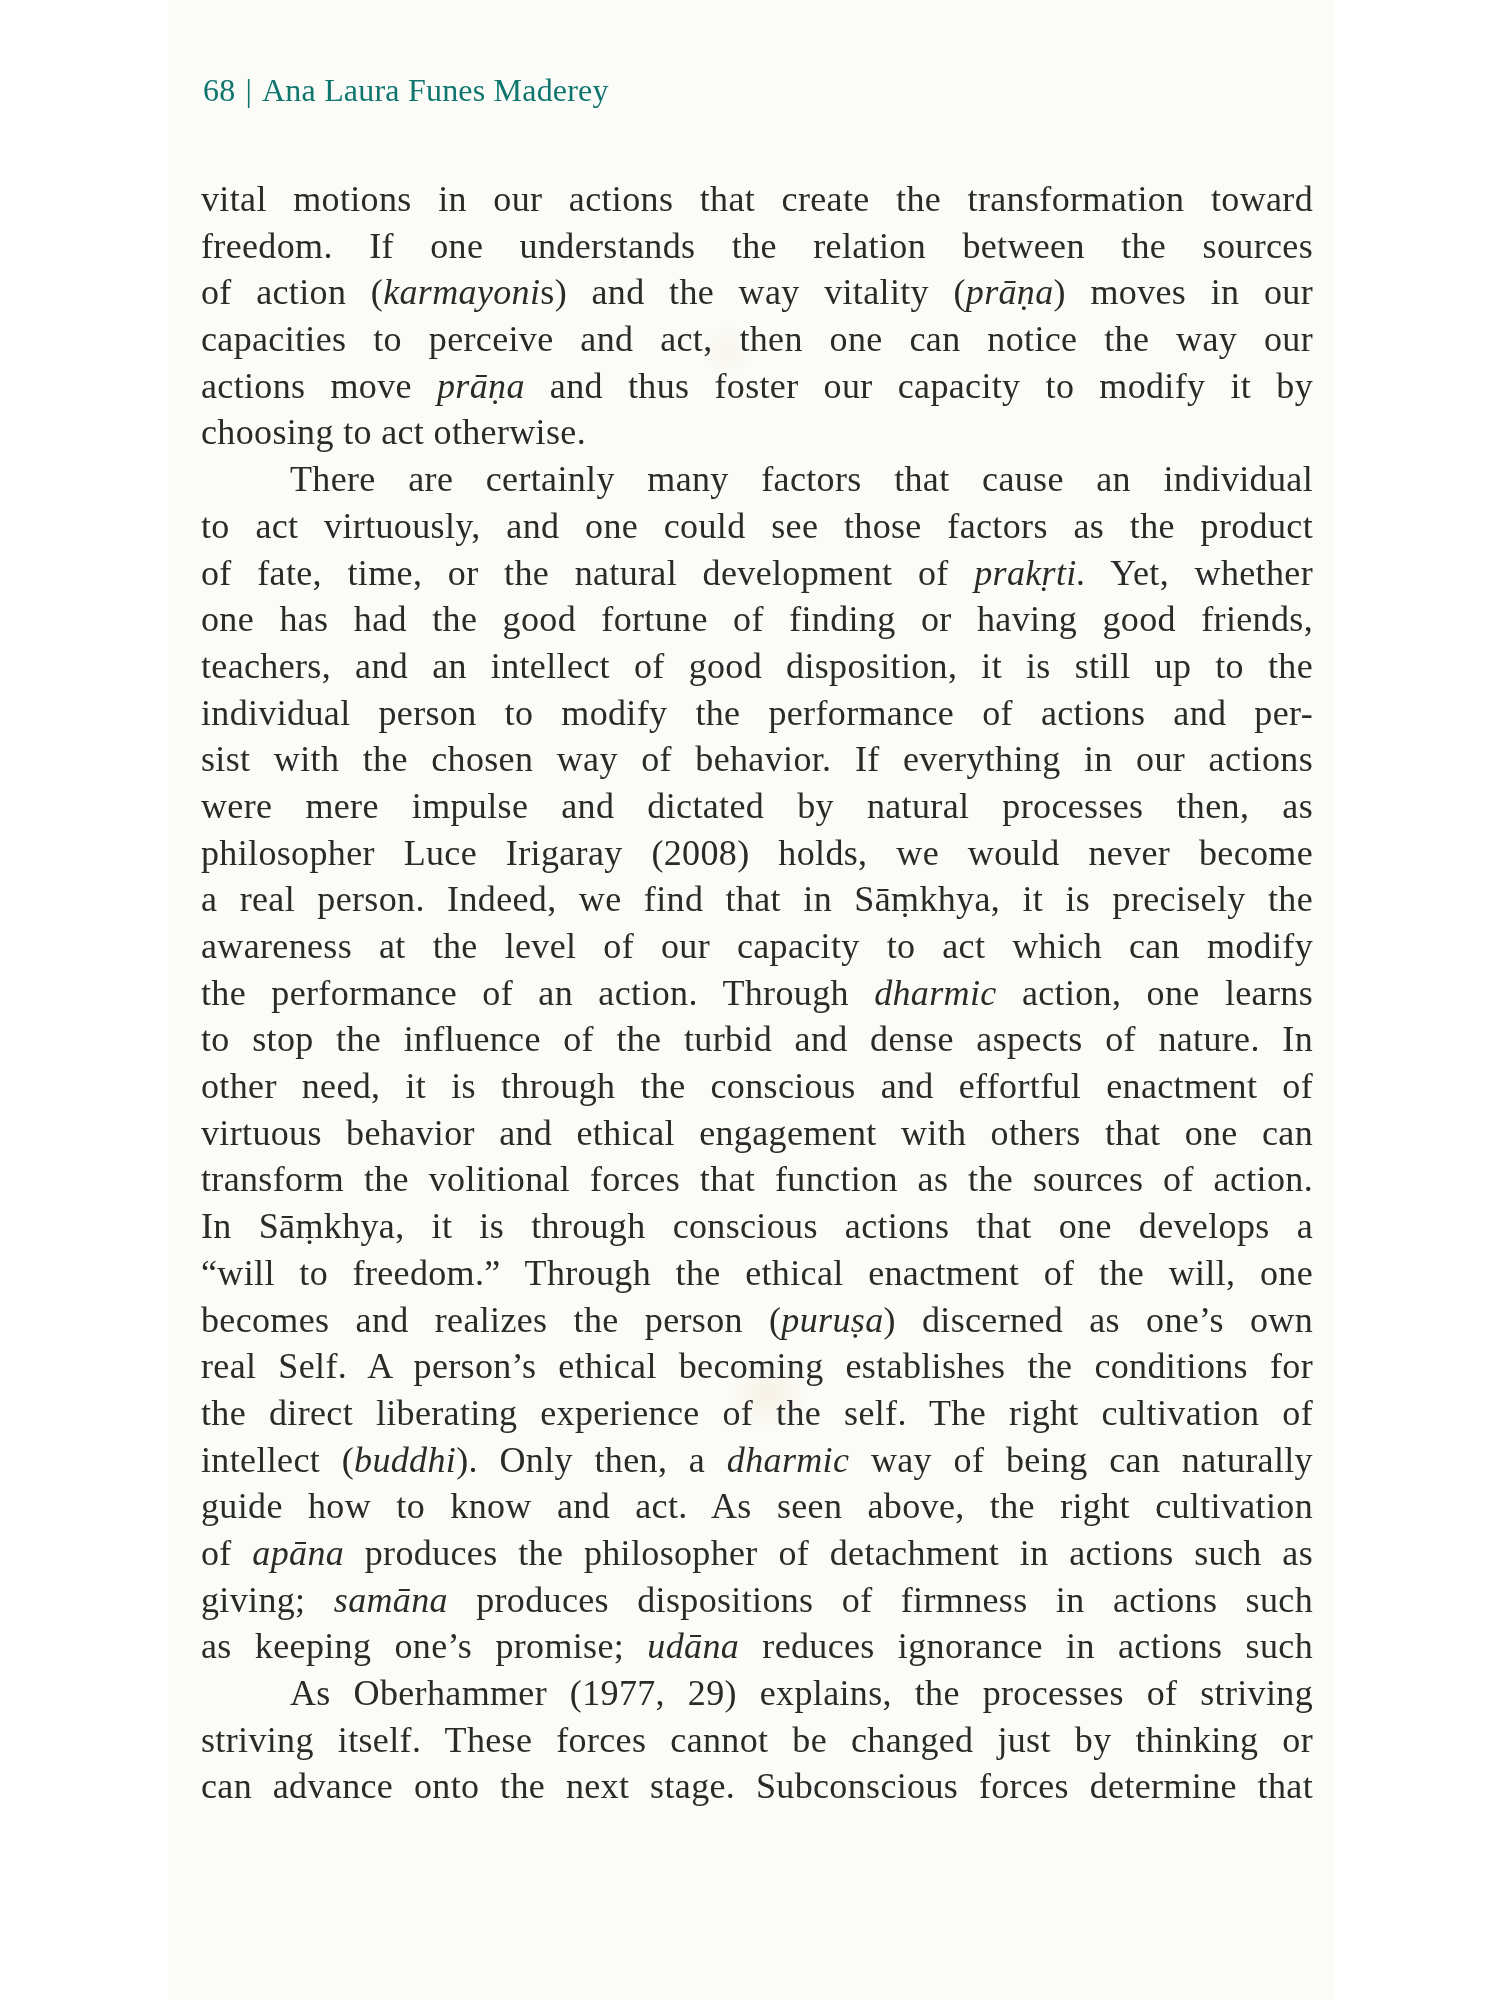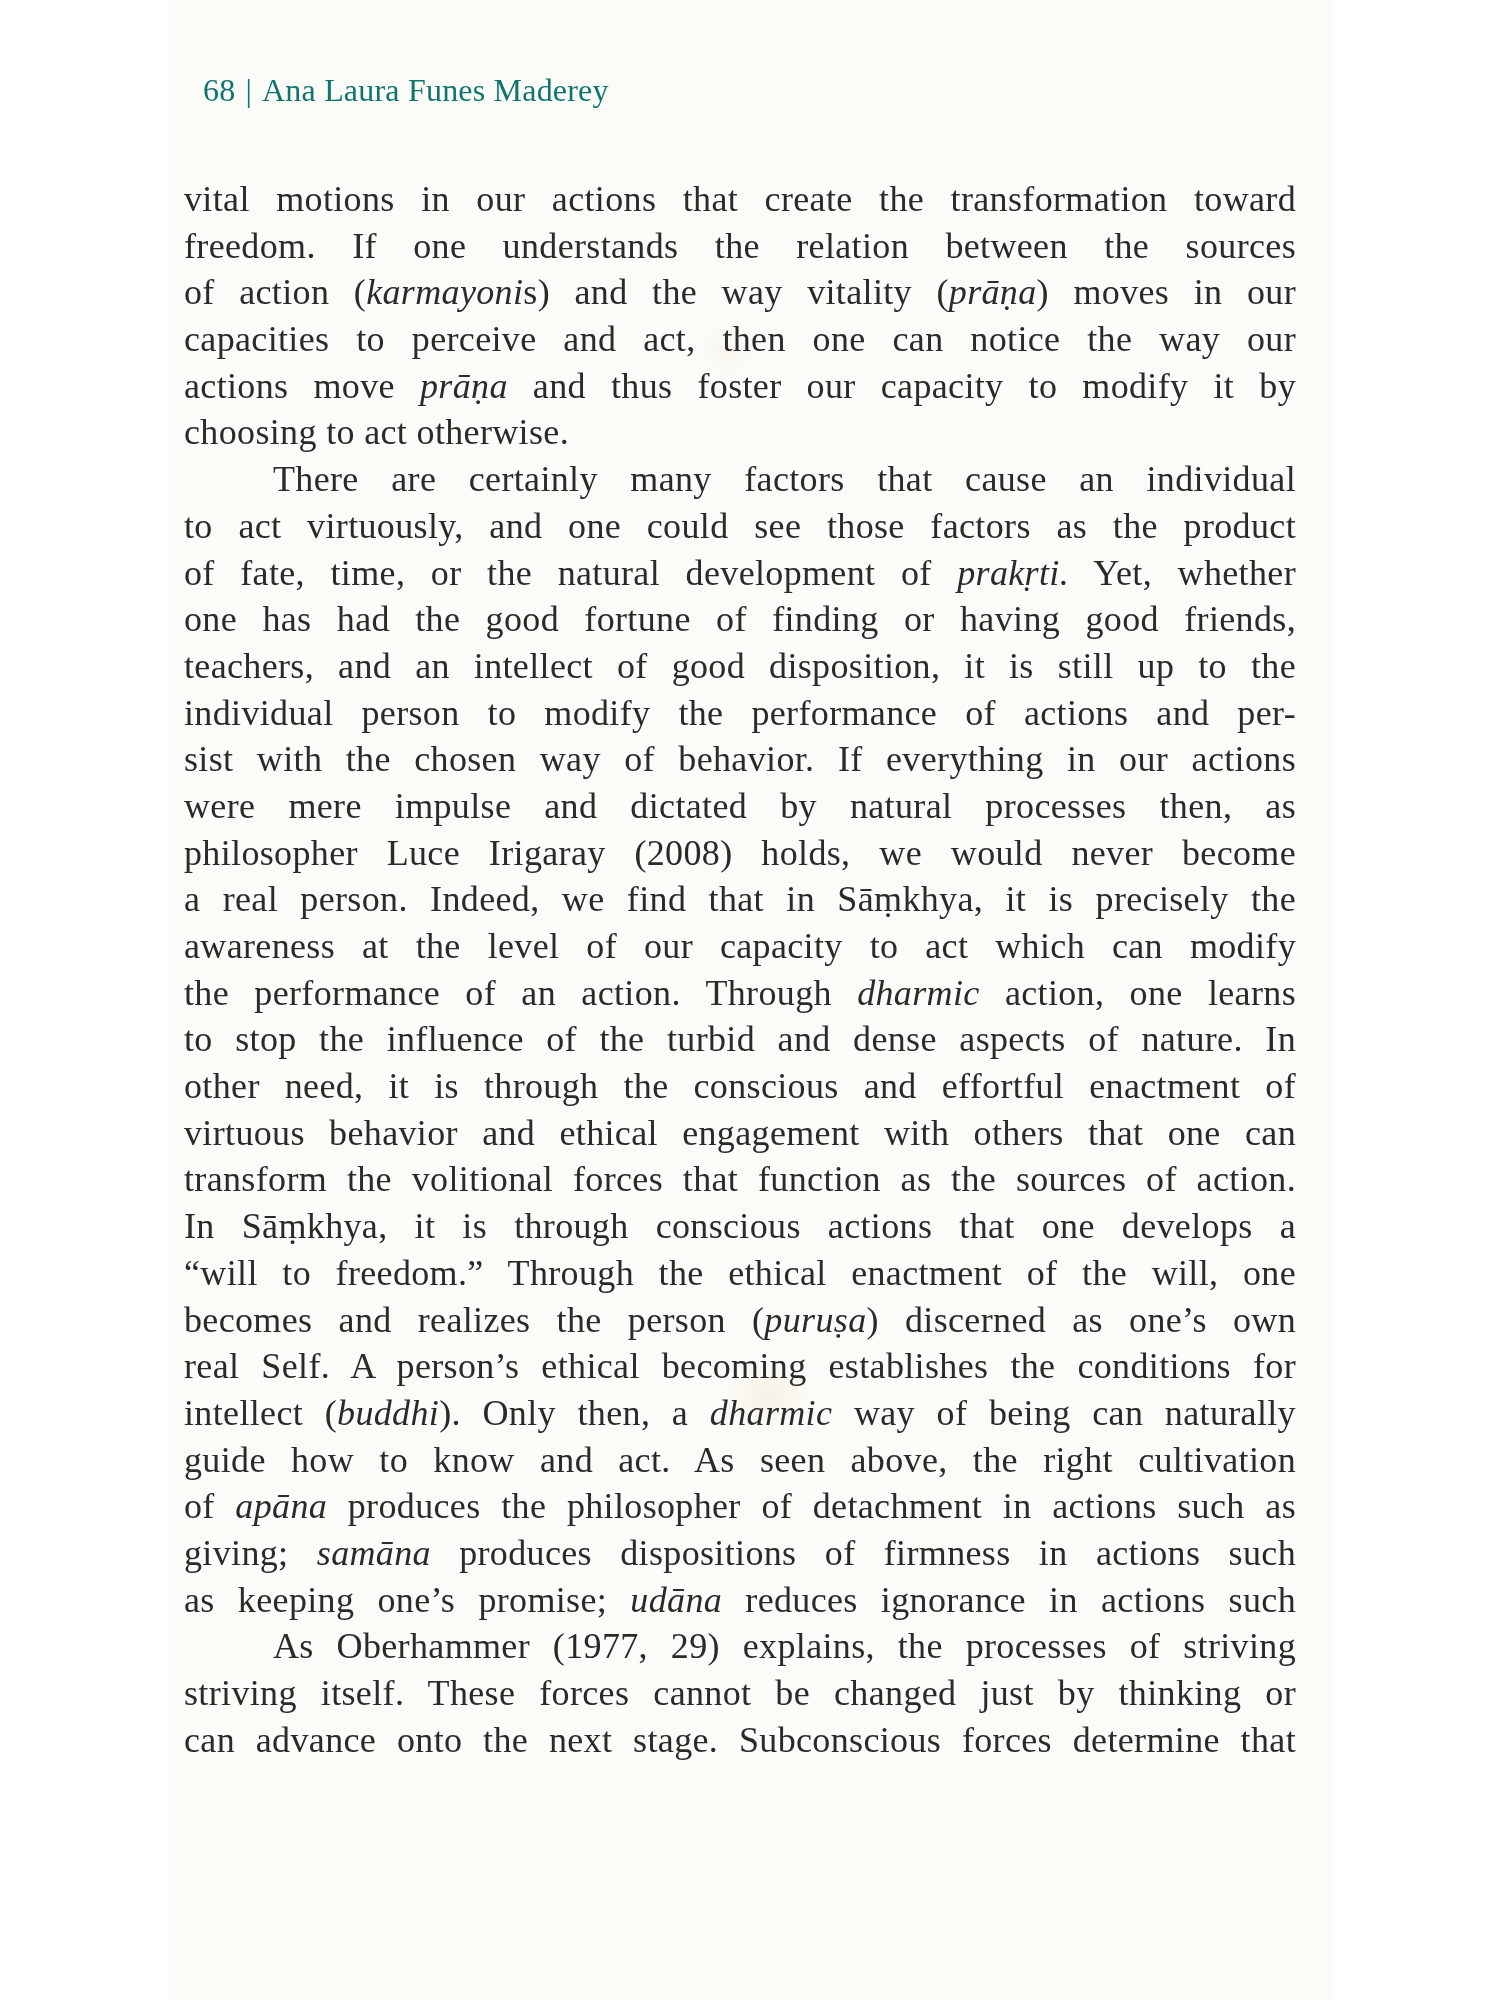--- a/index.html
+++ b/index.html
@@ -12,21 +12,21 @@
     background:#fbfbf8;
     background-image: radial-gradient(ellipse 60px 50px at 600px 1395px, rgba(236,222,190,0.35), rgba(251,251,248,0) 70%),
                       radial-gradient(ellipse 40px 40px at 560px 350px, rgba(236,226,200,0.25), rgba(251,251,248,0) 70%);
   }
   .running-head {
     position:absolute; left:203px; top:70px; font-size:32px; line-height:40px;
     white-space:nowrap; color:#0f766e; letter-spacing:0.2px;
   }
   .running-head .sep { display:inline-block; margin:0 10px; }
   .body-text {
-    position:absolute; left:184px; top:176px; width:1112px;
+    position:absolute; left:201px; top:176px; width:1112px;
     font-size:36px; line-height:46.7px;
   }
   .line {
     display:block; height:46.7px; white-space:nowrap; overflow:visible;
     text-align:justify; text-align-last:justify; letter-spacing:0.35px;
   }
   .line.last { text-align:left; text-align-last:left; }
   .line.indent { padding-left:89px; }
   .it { font-style:italic;margin-top:24px; }
   
@@ -67,20 +67,21 @@
     <span class="line"><span>awareness at the level of our capacity to act which can modify</span></span>
     <span class="line"><span>the performance of an action. Through </span><span class="it">dharmic</span><span> action, one learns</span></span>
     <span class="line"><span>to stop the influence of the turbid and dense aspects of nature. In</span></span>
     <span class="line"><span>other need, it is through the conscious and effortful enactment of</span></span>
     <span class="line"><span>virtuous behavior and ethical engagement with others that one can</span></span>
     <span class="line"><span>transform the volitional forces that function as the sources of action.</span></span>
     <span class="line"><span>In Sāṃkhya, it is through conscious actions that one develops a</span></span>
     <span class="line"><span>“will to freedom.” Through the ethical enactment of the will, one</span></span>
     <span class="line"><span>becomes and realizes the person (</span><span class="it">puruṣa</span><span>) discerned as one’s own</span></span>
     <span class="line"><span>real Self. A person’s ethical becoming establishes the conditions for</span></span>
+    <span class="line"><span>the direct liberating experience of the self. The right cultivation of</span></span>
     <span class="line"><span>intellect (</span><span class="it">buddhi</span><span>). Only then, a </span><span class="it">dharmic</span><span> way of being can naturally</span></span>
     <span class="line"><span>guide how to know and act. As seen above, the right cultivation</span></span>
     <span class="line"><span>of </span><span class="it">apāna</span><span> produces the philosopher of detachment in actions such as</span></span>
     <span class="line"><span>giving; </span><span class="it">samāna</span><span> produces dispositions of firmness in actions such</span></span>
     <span class="line"><span>as keeping one’s promise; </span><span class="it">udāna</span><span> reduces ignorance in actions such</span></span>
   </div>
 
   <div>
     <span class="line indent"><span>As Oberhammer (1977, 29) explains, the processes of striving</span></span>
     <span class="line"><span>striving itself. These forces cannot be changed just by thinking or</span></span>

